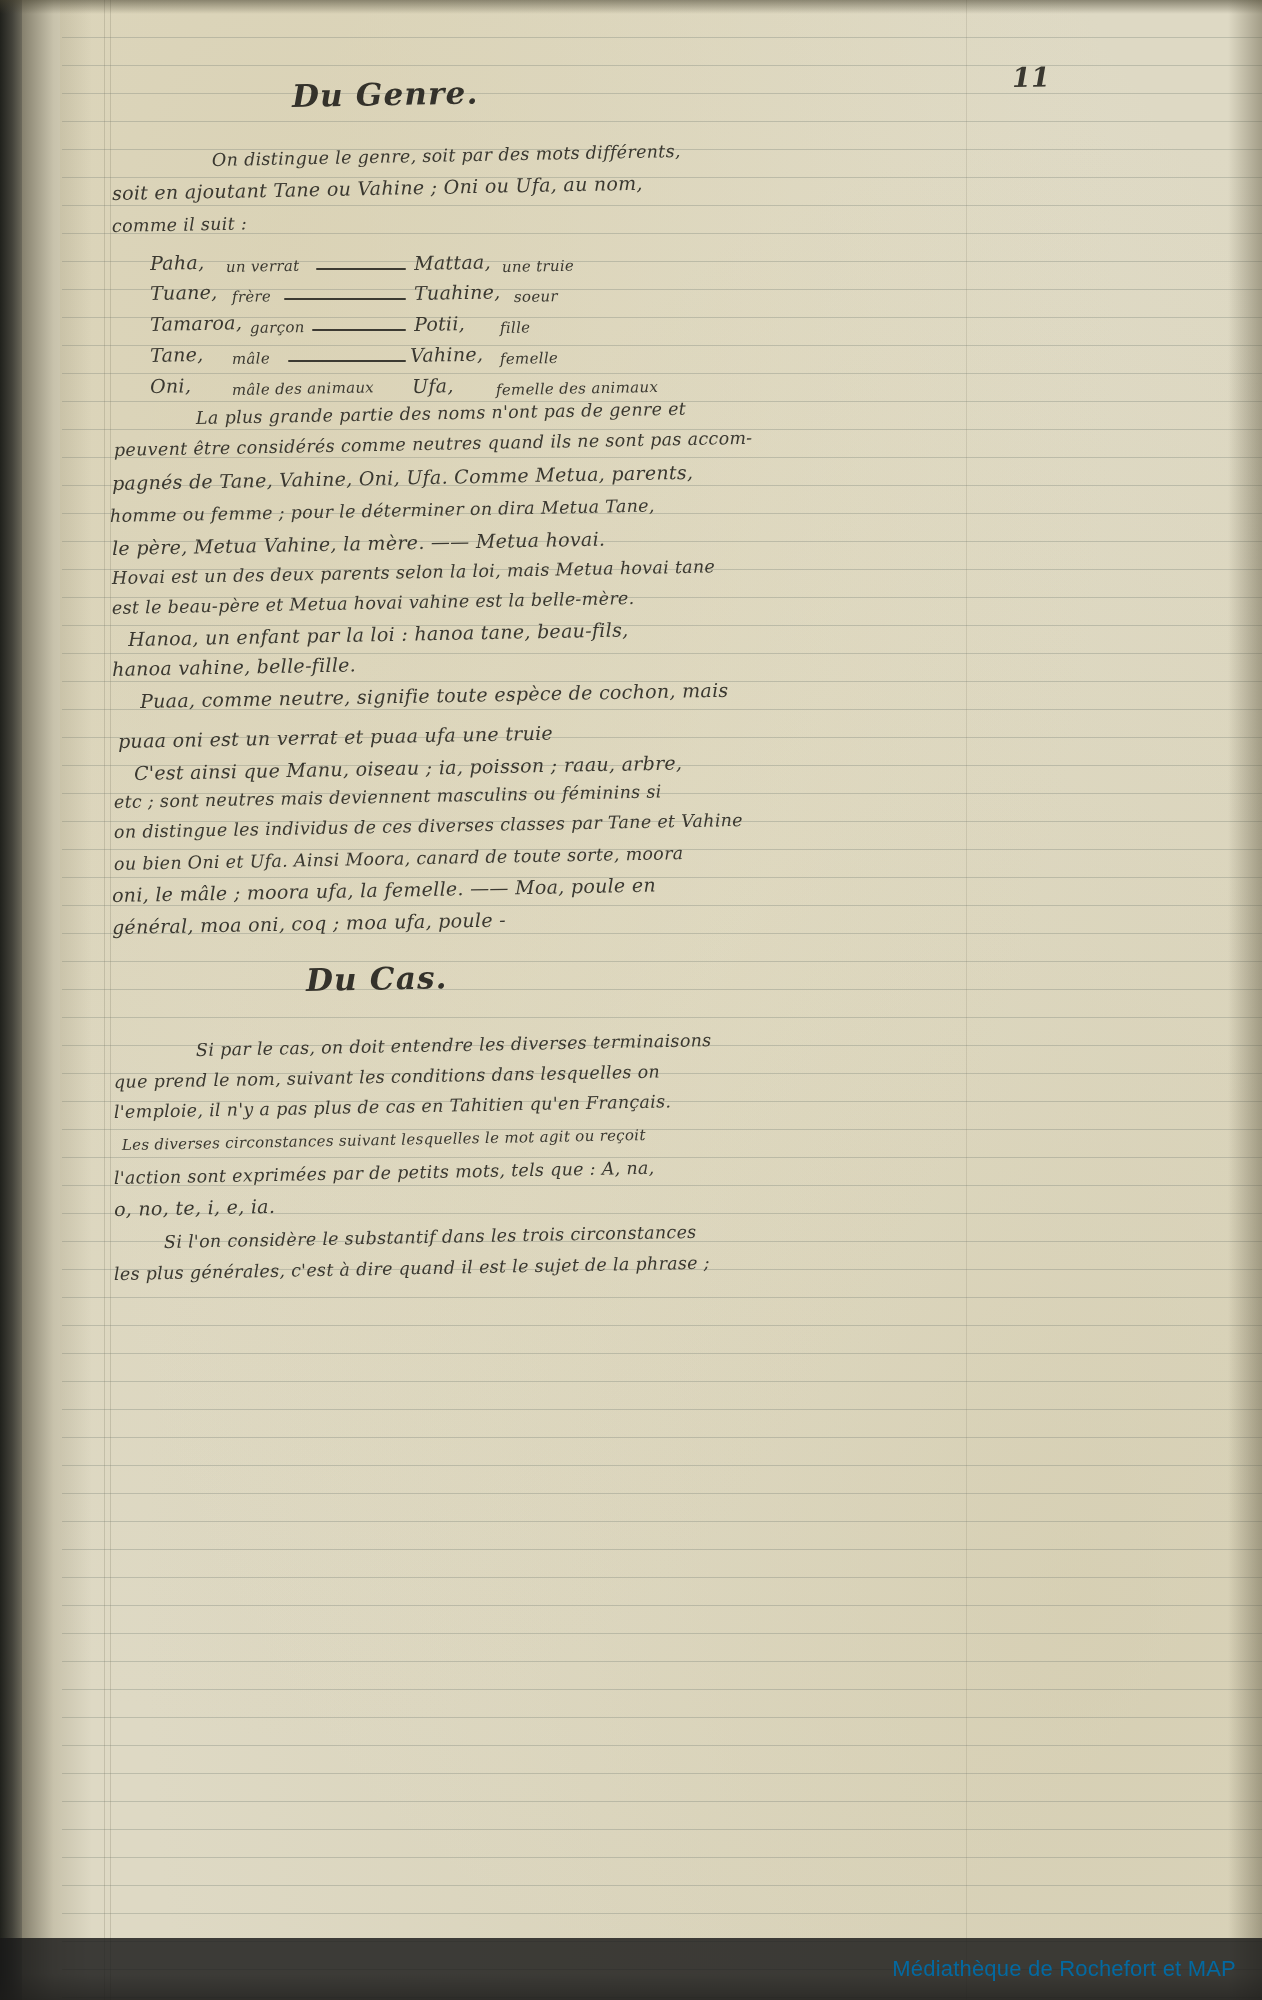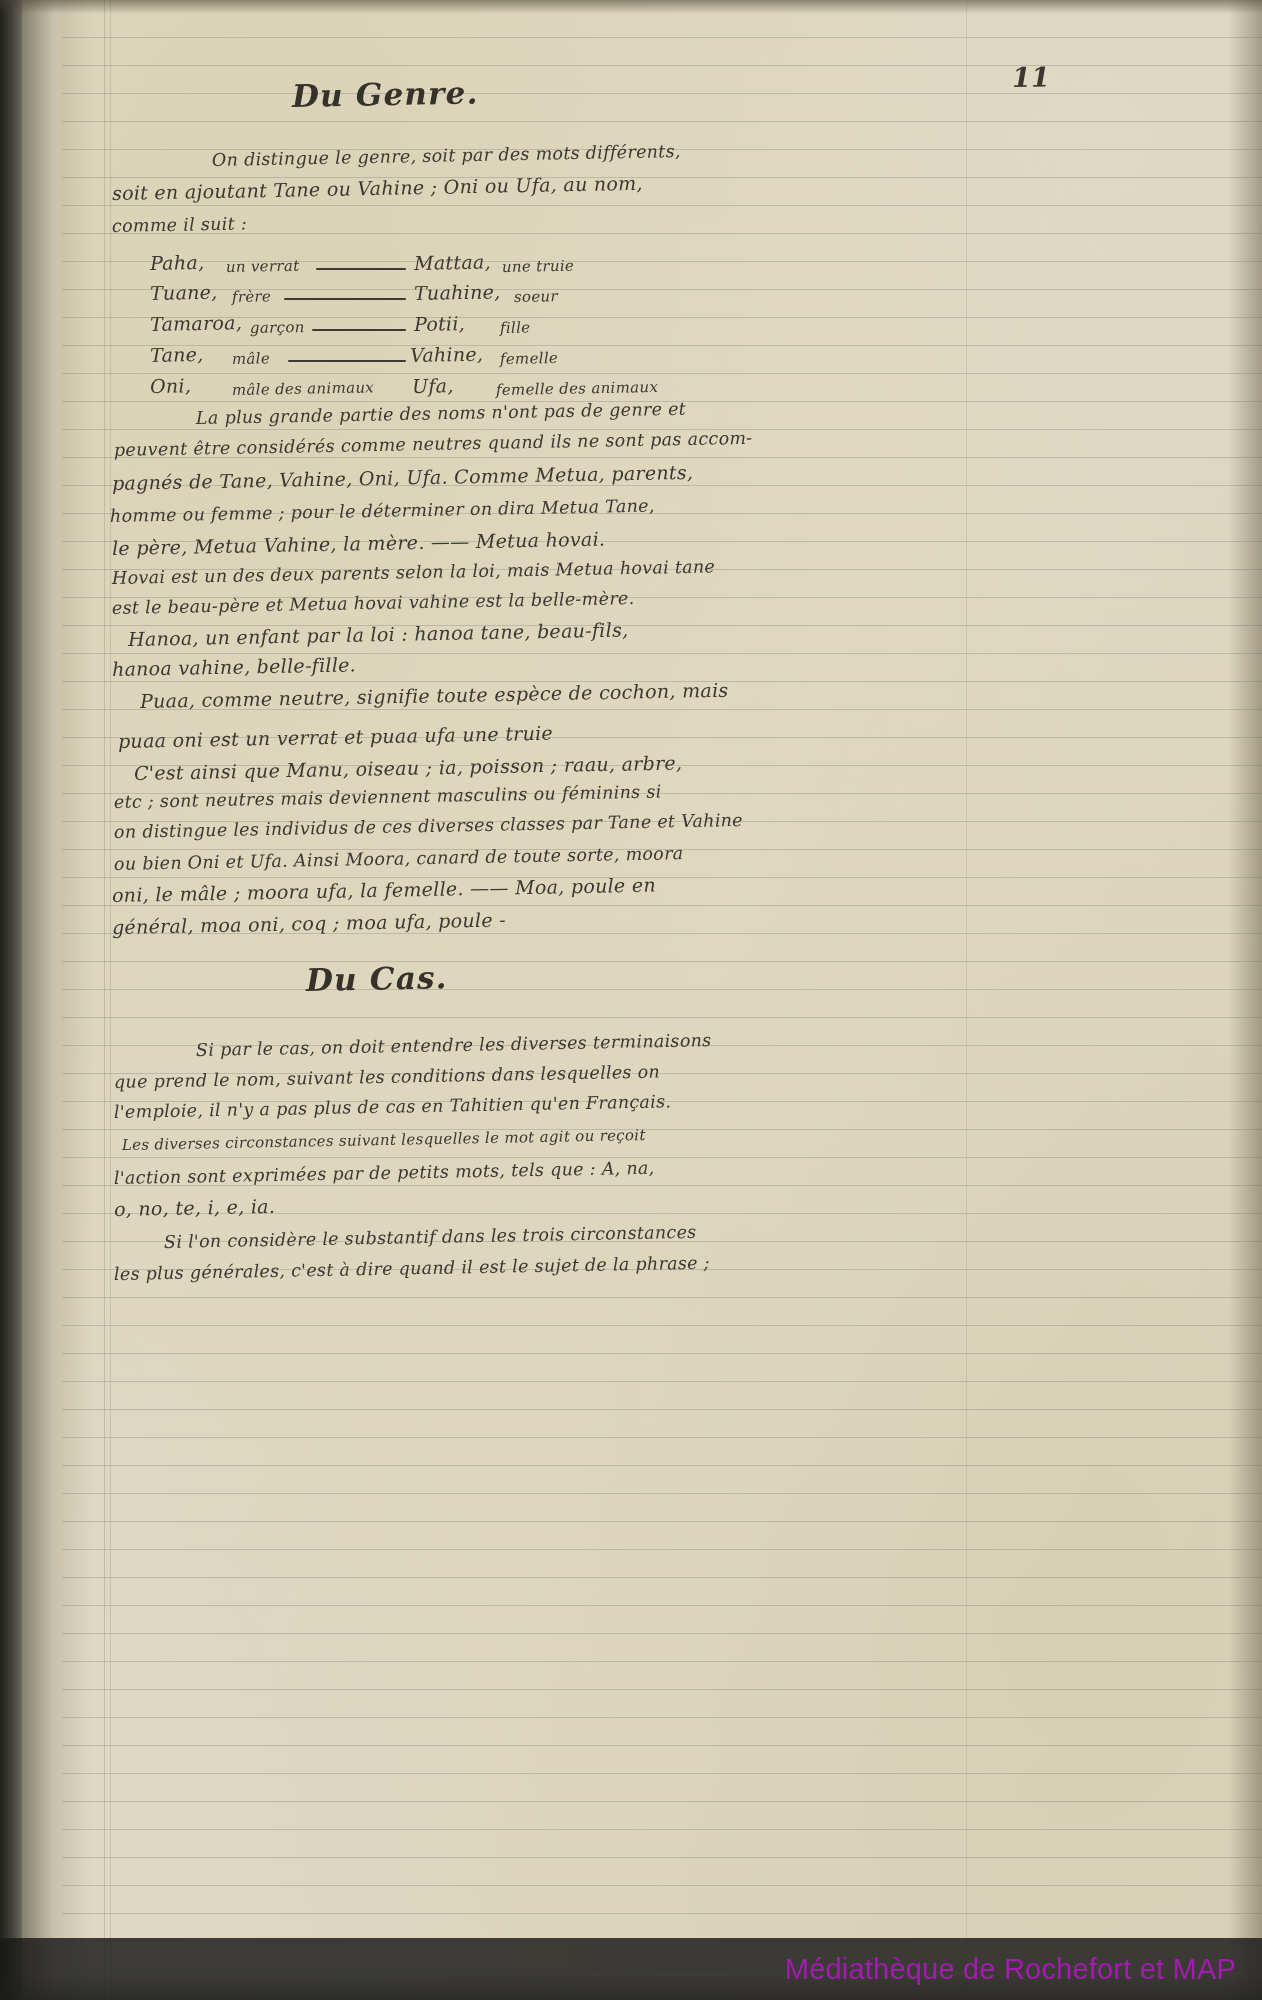--- a/index.html
+++ b/index.html
@@ -131,23 +131,23 @@
     left: 0; bottom: 0;
     width: 1262px; height: 62px;
     background: rgba(25,25,25,0.82);
     display: flex;
     align-items: center;
     justify-content: flex-end;
     box-sizing: border-box;
     padding-right: 26px;
   }
   #footer-bar .credit {
-    color: #a21caf;
+    color: #0369a1;
     font-family: "Liberation Sans", sans-serif;
-    font-size: 29px;
+    font-size: 22px;
     letter-spacing: 0.2px;
   }
 </style>
 </head>
 <body>
 
 <div id="page">
 
   <div class="paper-tone"></div>
   <div class="ruling"></div>

